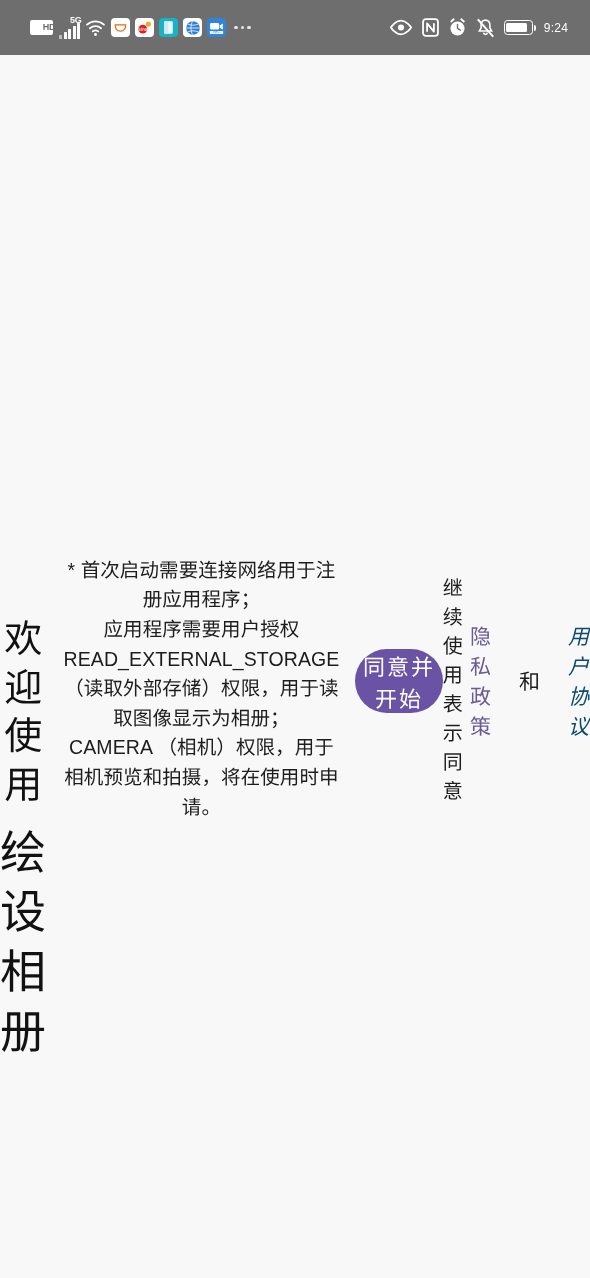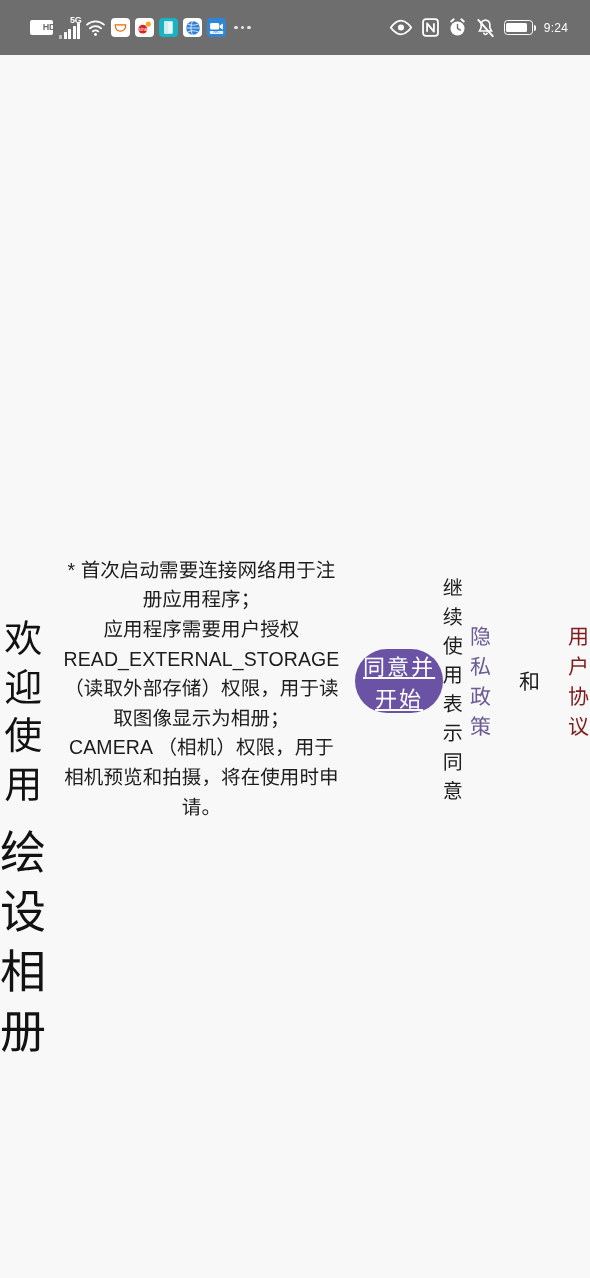--- a/index.html
+++ b/index.html
@@ -363,23 +363,23 @@
 
     <div class="titles">
       <div class="title-welcome">欢迎使用</div>
       <div class="title-app">绘设相册</div>
     </div>
 
     <div class="notice">* 首次启动需要连接网络用于注册应用程序；
 应用程序需要用户授权 READ_EXTERNAL_STORAGE （读取外部存储）权限，用于读取图像显示为相册；
 CAMERA （相机）权限，用于相机预览和拍摄，将在使用时申请。</div>
 
-    <button class="cta" type="button" style="background: rgb(106, 83, 165); text-decoration: underline;">同意并开始</button>
+    <button class="cta" type="button" style="background: rgb(106, 83, 165);">同意并开始</button>
 
     <div class="consent-note">继续使用表示同意</div>
 
     <div class="legal-row">
       <span class="legal-link" style="color: rgb(107, 91, 149);">隐私政策</span>
       <span class="legal-and">和</span>
-      <span class="legal-link" style="color: #7f1d1d;">用户协议</span>
+      <span class="legal-link" style="color: #0c4a6e; font-style: italic;">用户协议</span>
     </div>
   </div>
 </div>
 
 </body></html>

